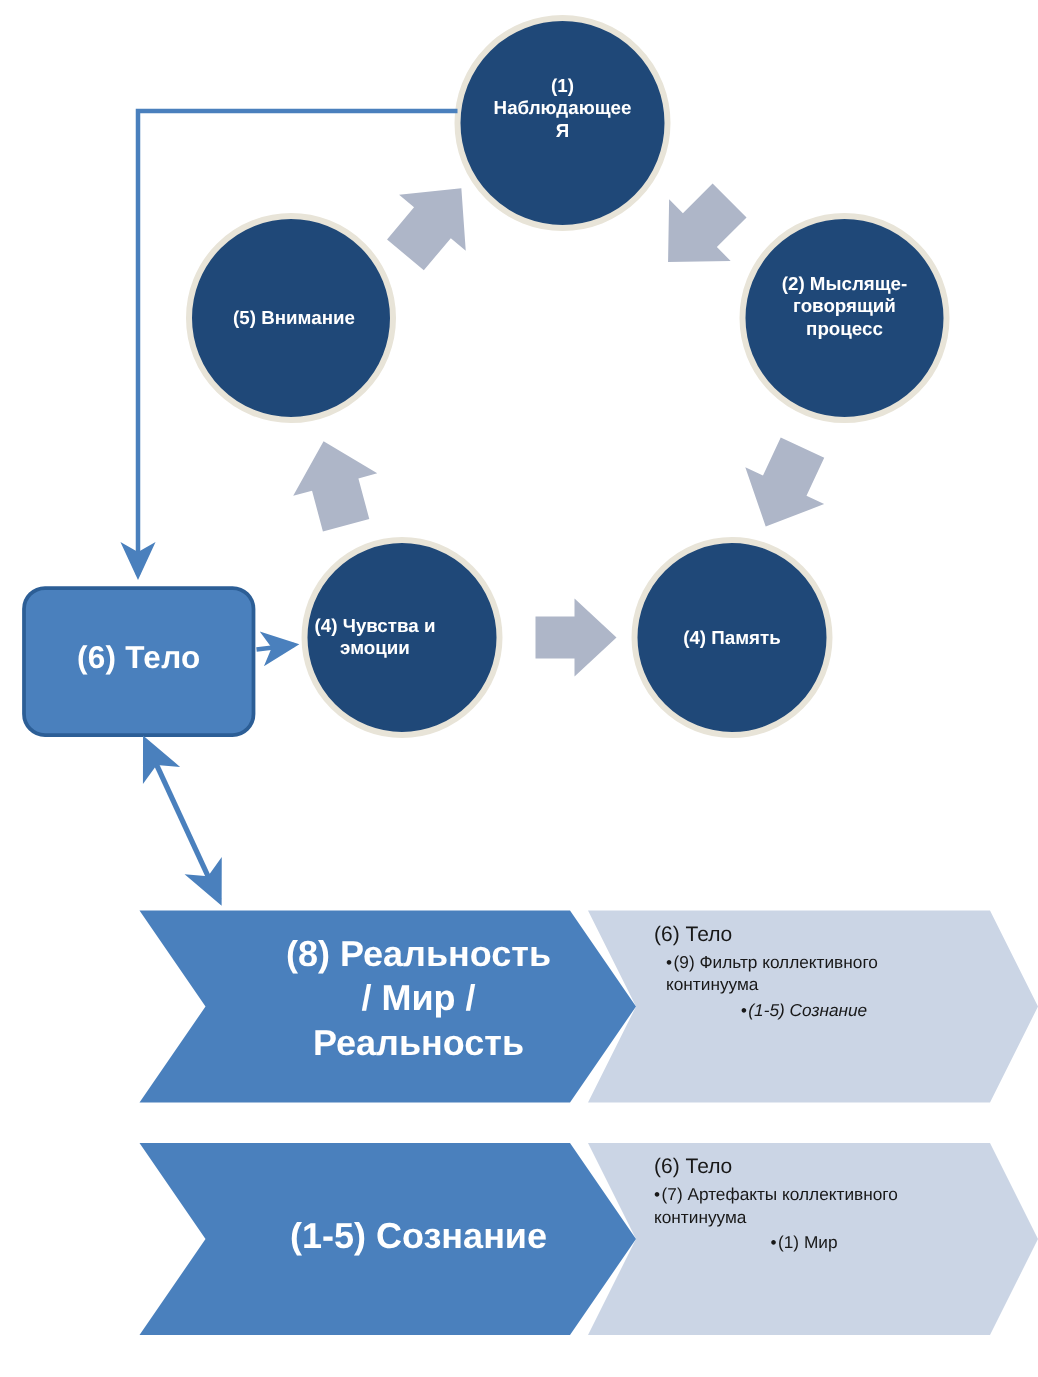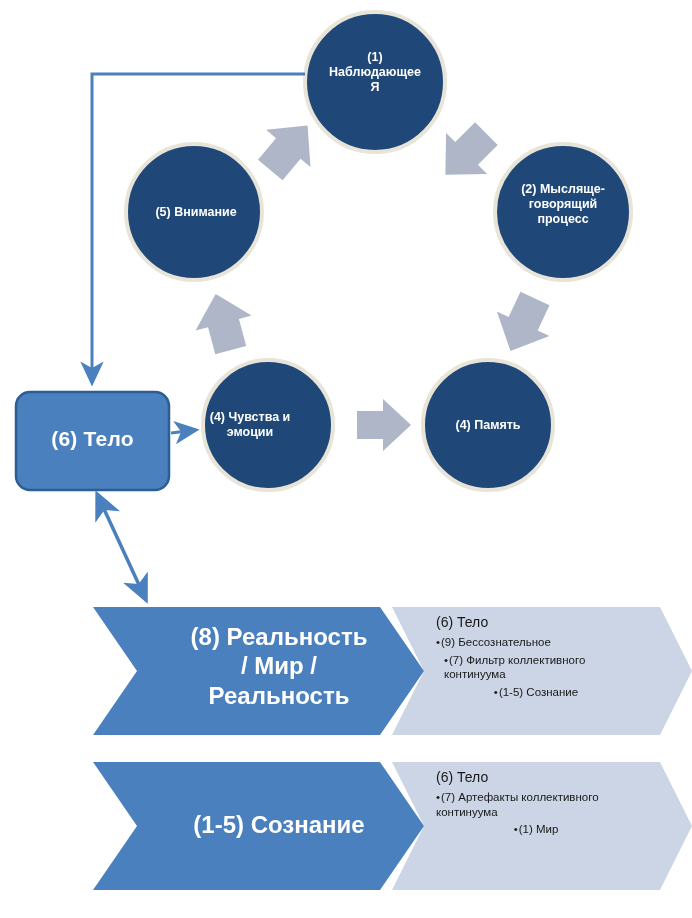--- a/index.html
+++ b/index.html
@@ -150,23 +150,22 @@
 
   <div class="chev-main-label" style="left:140px;top:622px;width:278px;">
     <div>(8) Реальность</div>
     <div>/ Мир /</div>
     <div>Реальность</div>
   </div>
 
   <div class="chev-side" style="left:436px;top:614px;width:200px;">
     <div class="chev-side-title">(6) Тело</div>
     <ul>
-      <li style="text-align:left;"><span class="bul">•</span><span>(9) Бессознательное</span></li>
-      <li style="text-align:left;padding-left:8px;"><span class="bul">•</span><span>(7) Фильтр коллективного континуума</span></li>
-      <li style="text-align:center;"><span class="bul">•</span><span>(1-5) Сознание</span></li>
+      <li style="text-align:left;padding-left:8px;"><span class="bul">•</span><span>(9) Фильтр коллективного континуума</span></li>
+      <li style="text-align:center;font-style:italic;"><span class="bul">•</span><span>(1-5) Сознание</span></li>
     </ul>
   </div>
 
   <div class="chev-main-label" style="left:140px;top:810px;width:278px;">
     <div>(1-5) Сознание</div>
   </div>
 
   <div class="chev-side" style="left:436px;top:769px;width:200px;">
     <div class="chev-side-title">(6) Тело</div>
     <ul>

